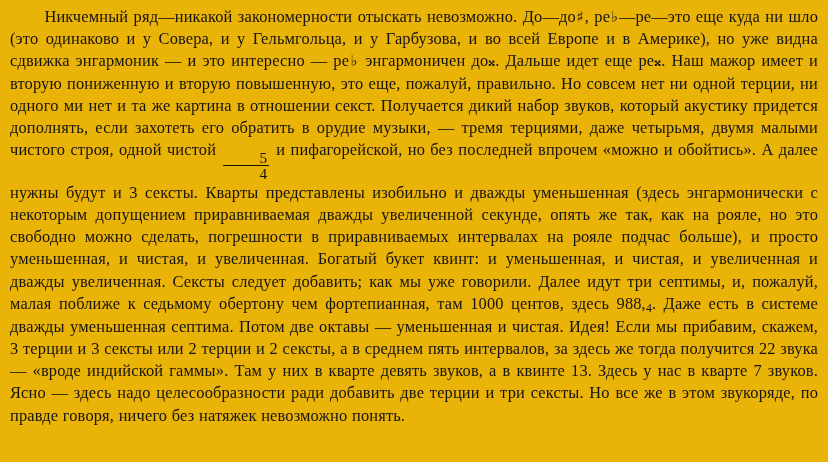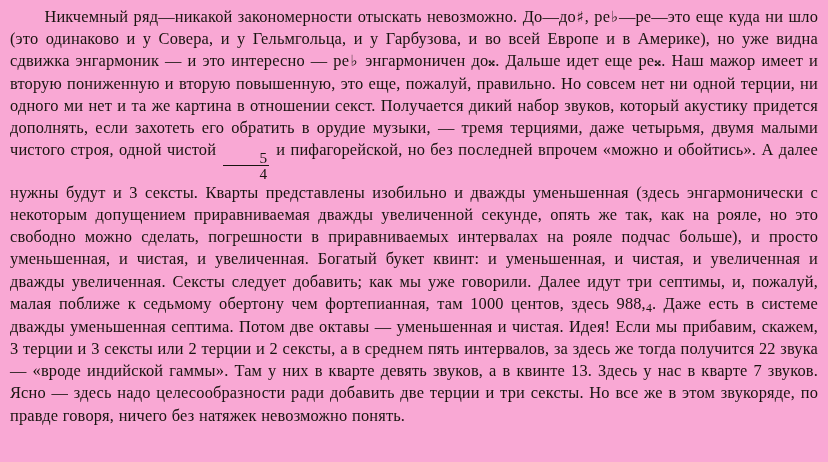--- a/index.html
+++ b/index.html
@@ -10,21 +10,21 @@
   body {
     width: 828px;
     height: 462px;
     overflow: hidden;
     font-family: "Liberation Serif", "DejaVu Serif", serif;
   }
   #page {
     width: 828px;
     height: 462px;
     position: relative;
-    background: #f9a8d4;
+    background: #eab308;
     box-sizing: border-box;
     padding: 6px 10px 0 10px;
   }
   .body-text {
     font-size: 16.4px;
     line-height: 1.355;
     text-align: justify;
     text-justify: inter-word;
     color: #17140f;
     letter-spacing: 0.01em;

